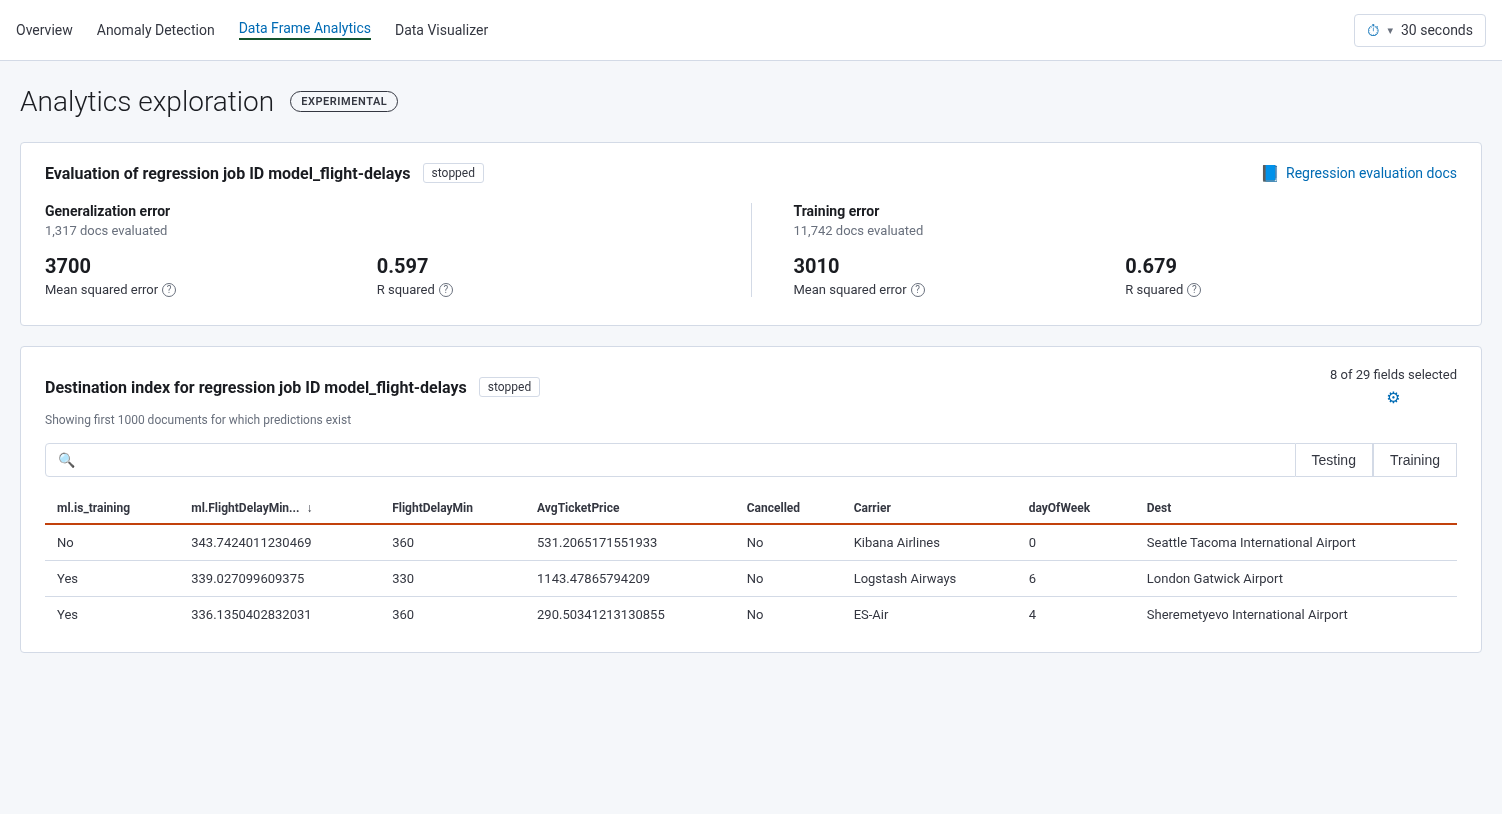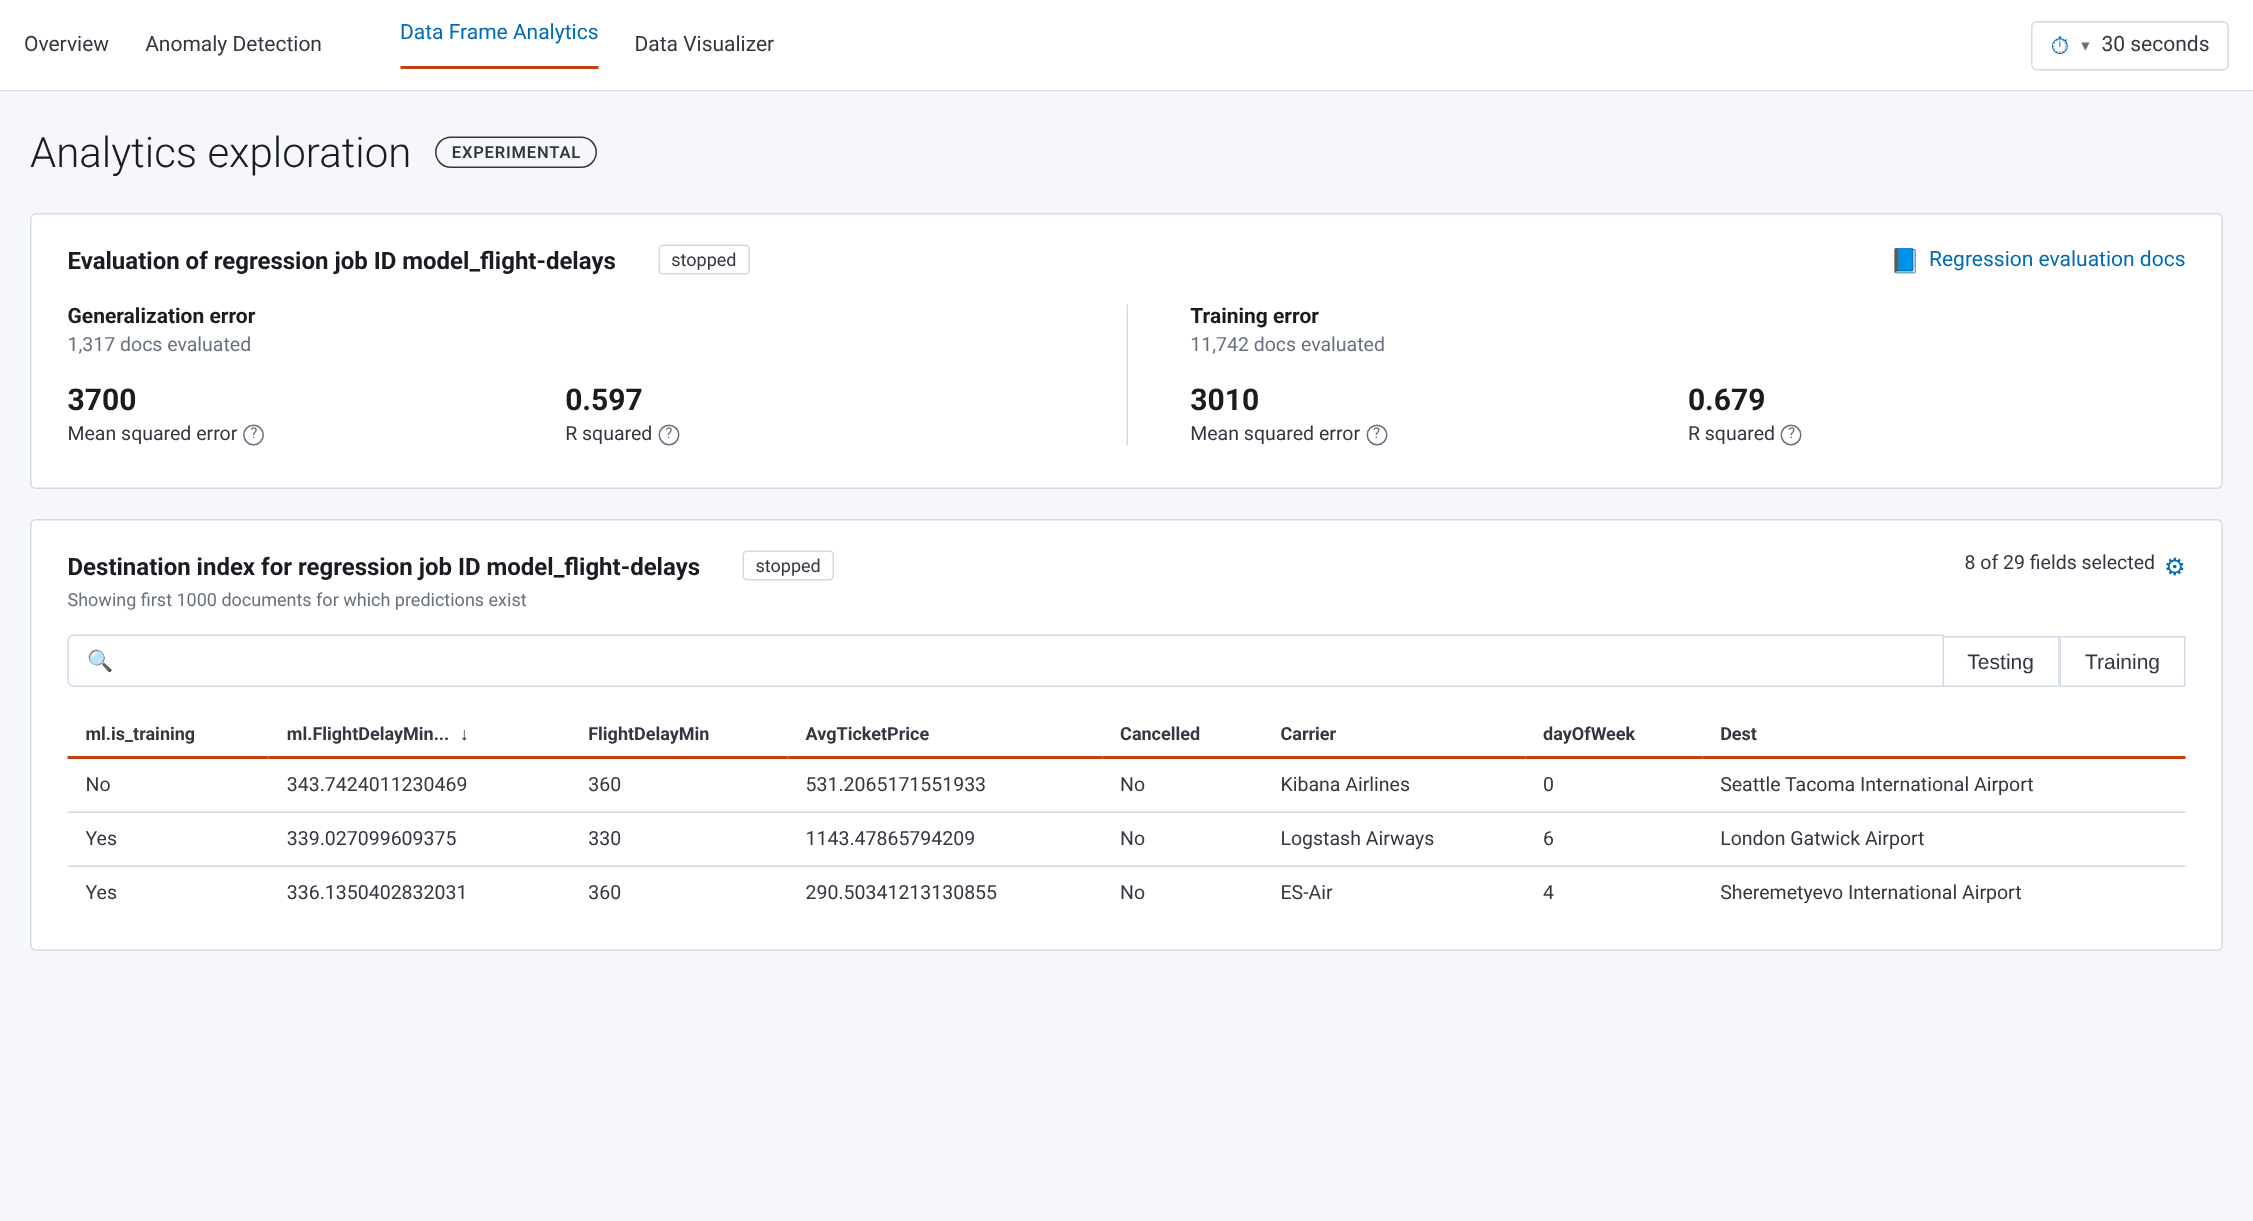--- a/index.html
+++ b/index.html
@@ -6,21 +6,21 @@
     body { font-family: -apple-system, BlinkMacSystemFont, 'Segoe UI', Roboto, sans-serif; font-size: 14px; color: #343741; background: #fff; }
 
     
     .top-nav {
       display: flex; align-items: center; justify-content: space-between;
       padding: 0 16px; height: 61px; border-bottom: 1px solid #d3dae6;
       background: #fff;
     }
     .nav-links { display: flex; gap: 24px; align-items: center; }
     .nav-link { color: #343741; text-decoration: none; font-size: 14px; cursor: pointer; }
-    .nav-link.active { color: #006BB4; border-bottom: 2px solid #c2410c; padding-bottom: 14px; margin-left: 28px; }
+    .nav-link.active { color: #006BB4; border-bottom: 2px solid #14532d; padding-bottom: 2px; }
     .time-picker {
       display: flex; align-items: center; gap: 8px;
       border: 1px solid #d3dae6; border-radius: 4px; padding: 6px 12px;
       cursor: pointer; font-size: 14px; color: #343741;
     }
     .time-icon { color: #006BB4; font-size: 16px; }
     .chevron { font-size: 11px; color: #69707d; }
 
     
     .page-content { padding: 24px 20px; background: #f5f7fa; min-height: calc(100vh - 49px); }
@@ -35,21 +35,21 @@
     }
 
     
     .card {
       background: #fff; border: 1px solid #d3dae6; border-radius: 4px;
       margin-bottom: 20px; padding: 20px 24px;
     }
 
     
     .card-header { display: flex; align-items: center; justify-content: space-between; margin-bottom: 20px; }
-    .card-title-row { display: flex; align-items: center; gap: 28px; text-align: center; }
+    .card-title-row { display: flex; align-items: center; gap: 12px; text-align: center; }
     .card-title { font-size: 16px; font-weight: 700; color: #1a1c21; }
     .status-badge {
       border: 1px solid #d3dae6; border-radius: 3px;
       padding: 2px 8px; font-size: 12px; color: #343741;
     }
     .docs-link { display: flex; align-items: center; gap: 6px; color: #006BB4; text-decoration: none; font-size: 14px; cursor: pointer; }
     .docs-icon { font-size: 16px; }
 
     .metrics-row { display: flex; gap: 18px; margin-bottom: 8px; }
     .metrics-section { flex: 1; }
@@ -60,21 +60,21 @@
     .metric-item { flex: 1; }
     .metric-value { font-size: 20px; font-weight: 700; color: #1a1c21; margin-bottom: 4px; }
     .metric-label { display: flex; align-items: center; gap: 4px; font-size: 13px; color: #343741; }
     .help-icon { display: inline-flex; align-items: center; justify-content: center; width: 14px; height: 14px; border: 1px solid #69707d; border-radius: 50%; font-size: 10px; color: #69707d; cursor: pointer; }
 
     .metrics-divider { width: 1px; background: #d3dae6; margin: 0 24px; }
 
     
     .dest-header { margin-bottom: 4px; }
     .dest-title-row { display: flex; align-items: center; justify-content: space-between; margin-bottom: 6px; }
-    .fields-selected { display: flex; gap: 6px; color: #343741; font-size: 13px; }
+    .fields-selected { display: flex; align-items: center; gap: 6px; color: #343741; font-size: 13px; flex-direction: column; }
     .settings-icon { color: #006BB4; font-size: 16px; cursor: pointer; }
     .showing-docs { font-size: 12px; color: #69707d; margin-bottom: 16px; }
 
     
     .search-filter-row { display: flex; align-items: center; gap: 0; margin-bottom: 16px; }
     .search-box {
       flex: 1; display: flex; align-items: center; gap: 8px;
       border: 1px solid #d3dae6; border-radius: 4px 0 0 4px;
       padding: 8px 12px; background: #fff;
     }

